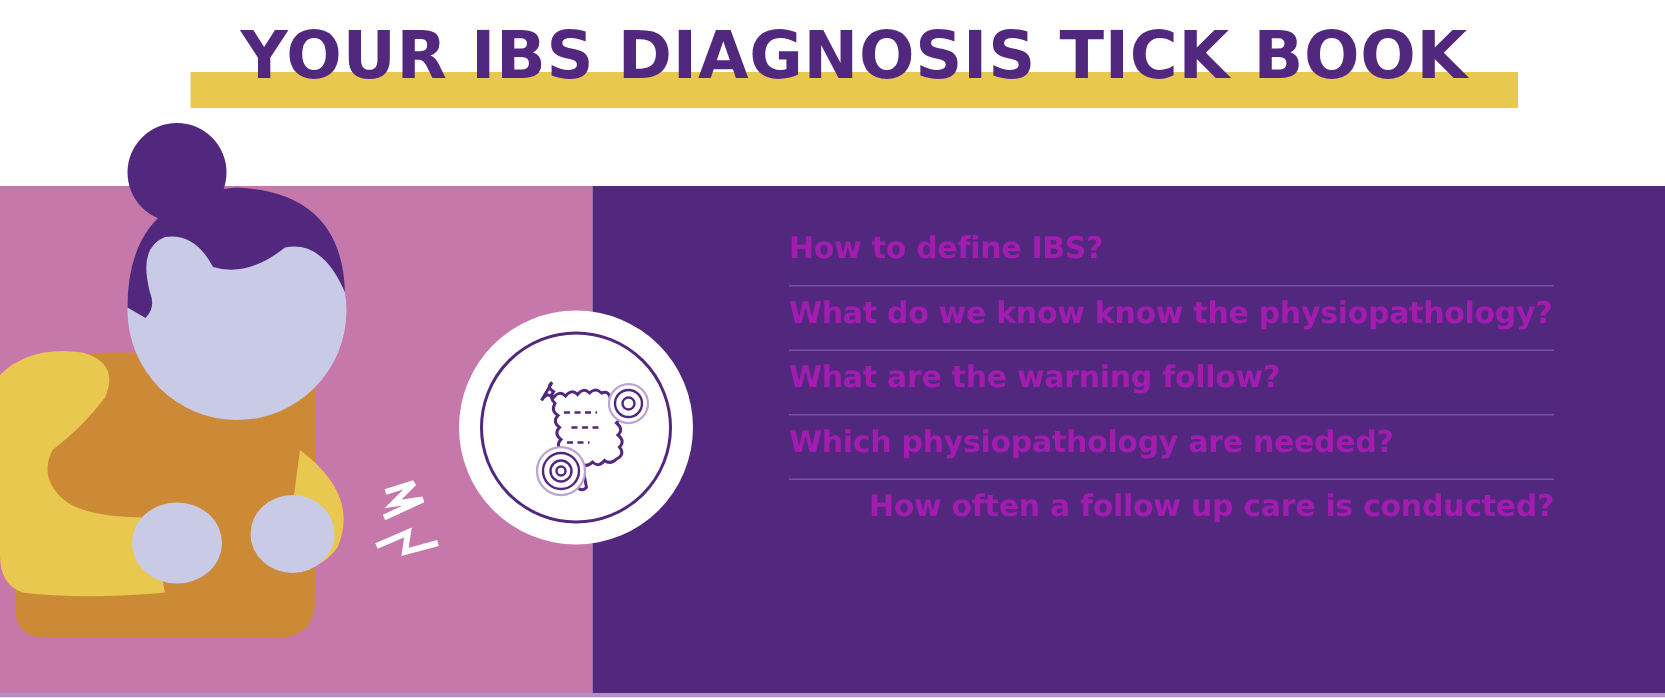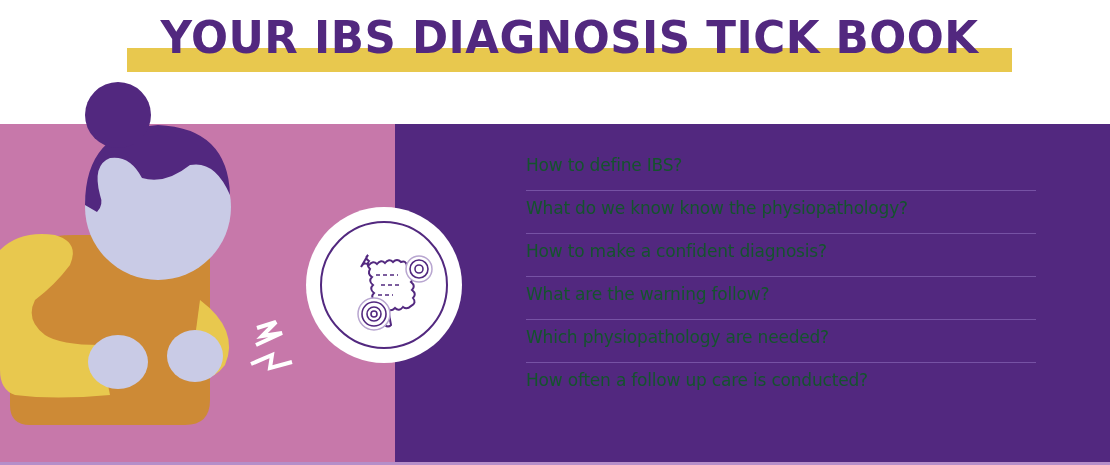--- a/index.html
+++ b/index.html
@@ -38,25 +38,25 @@
       position: absolute; left: 306px; top: 207px; width: 156px; height: 156px;
       border-radius: 50%; background: #ffffff;
     }
     .intestine-badge svg { position: absolute; left: 0; top: 0; }
     .question-list {
       position: absolute; left: 526px; top: 148px; width: 510px;
       margin: 0; padding: 0; list-style: none;
     }
     .question-item {
       height: 43px; box-sizing: border-box; border-bottom: 1.5px solid #7652a4;
-      color: #14532d; font-size: 17px; line-height: 35px; white-space: nowrap;
+      color: #a21caf; font-size: 20px; line-height: 35px; white-space: nowrap;
       font-family: "DejaVu Sans", sans-serif;
-      letter-spacing: -0.2px; cursor: pointer;
+      letter-spacing: -0.2px; cursor: pointer; font-weight: bold;
     }
-    .question-item:last-child { border-bottom: none; }
+    .question-item:last-child { border-bottom: none; text-align: right; }
   </style>
 </head>
 <body>
 
 <div class="title-wrap">
   <div class="title-highlight"></div>
   <div class="title">YOUR IBS DIAGNOSIS TICK BOOK</div>
 </div>
 
 <div class="left-panel"></div>
@@ -99,17 +99,16 @@
     <circle cx="68" cy="107" r="16" fill="#ffffff" stroke="#b8a6d0" stroke-width="1.5"></circle>
     <circle cx="68" cy="107" r="12" fill="none" stroke="#52287f" stroke-width="1.6"></circle>
     <circle cx="68" cy="107" r="7" fill="none" stroke="#52287f" stroke-width="1.6"></circle>
     <circle cx="68" cy="107" r="3" fill="none" stroke="#52287f" stroke-width="1.6"></circle>
   </svg>
 </div>
 
 <ul class="question-list">
   <li class="question-item">How to define IBS?</li>
   <li class="question-item">What do we know know the physiopathology?</li>
-  <li class="question-item">How to make a confident diagnosis?</li>
   <li class="question-item">What are the warning follow?</li>
   <li class="question-item">Which physiopathology are needed?</li>
   <li class="question-item">How often a follow up care is conducted?</li>
 </ul>
 
 </body></html>

